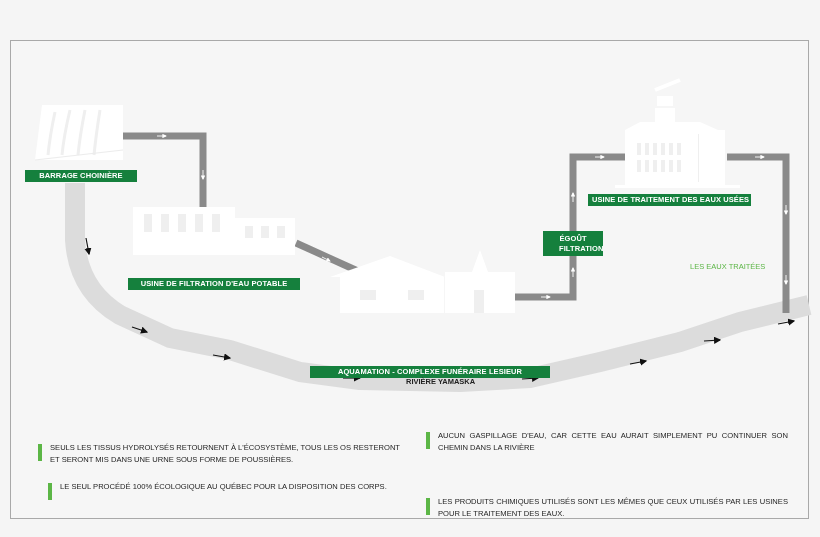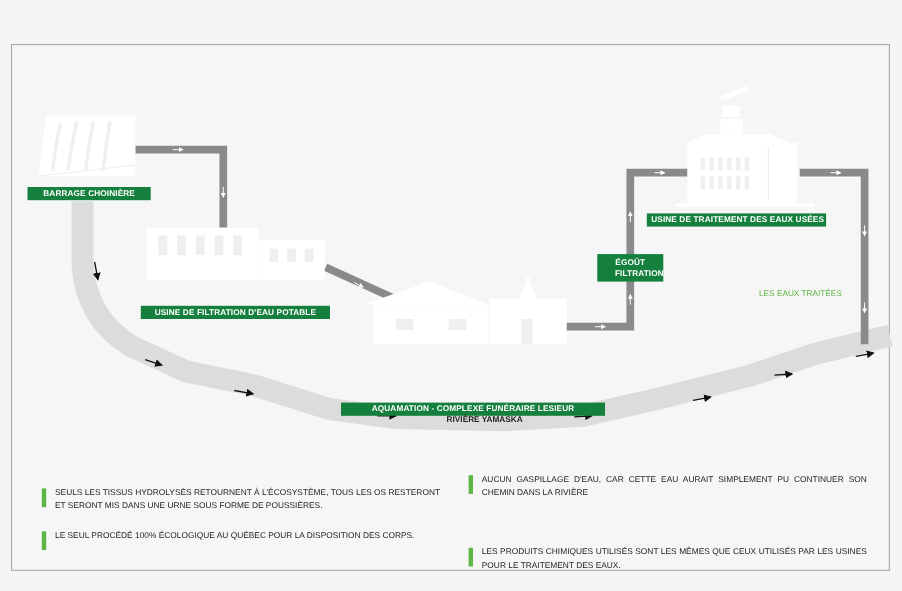--- a/index.html
+++ b/index.html
@@ -151,20 +151,20 @@
 <div class="river-label" style="left:406px; top:377px;">RIVIÈRE YAMASKA</div>
 
 <div class="note" style="left:38px; top:442px; width:362px;">
   <span class="bar"></span>
   <span class="text">SEULS LES TISSUS HYDROLYSÉS RETOURNENT À L'ÉCOSYSTÈME, TOUS LES OS RESTERONT ET SERONT MIS DANS UNE URNE SOUS FORME DE POUSSIÈRES.</span>
 </div>
 <div class="note" style="left:426px; top:430px; width:362px;">
   <span class="bar"></span>
   <span class="text">AUCUN GASPILLAGE D'EAU, CAR CETTE EAU AURAIT SIMPLEMENT PU CONTINUER SON CHEMIN DANS LA RIVIÈRE</span>
 </div>
-<div class="note" style="left:38px; top:481px; width:362px;">
+<div class="note" style="left:48px; top:481px; width:362px;">
   <span class="bar"></span>
   <span class="text">LE SEUL PROCÉDÉ 100% ÉCOLOGIQUE AU QUÉBEC POUR LA DISPOSITION DES CORPS.</span>
 </div>
 <div class="note" style="left:426px; top:496px; width:362px;">
   <span class="bar"></span>
   <span class="text">LES PRODUITS CHIMIQUES UTILISÉS SONT LES MÊMES QUE CEUX UTILISÉS PAR LES USINES POUR LE TRAITEMENT DES EAUX.</span>
 </div>
 
 </body></html>

